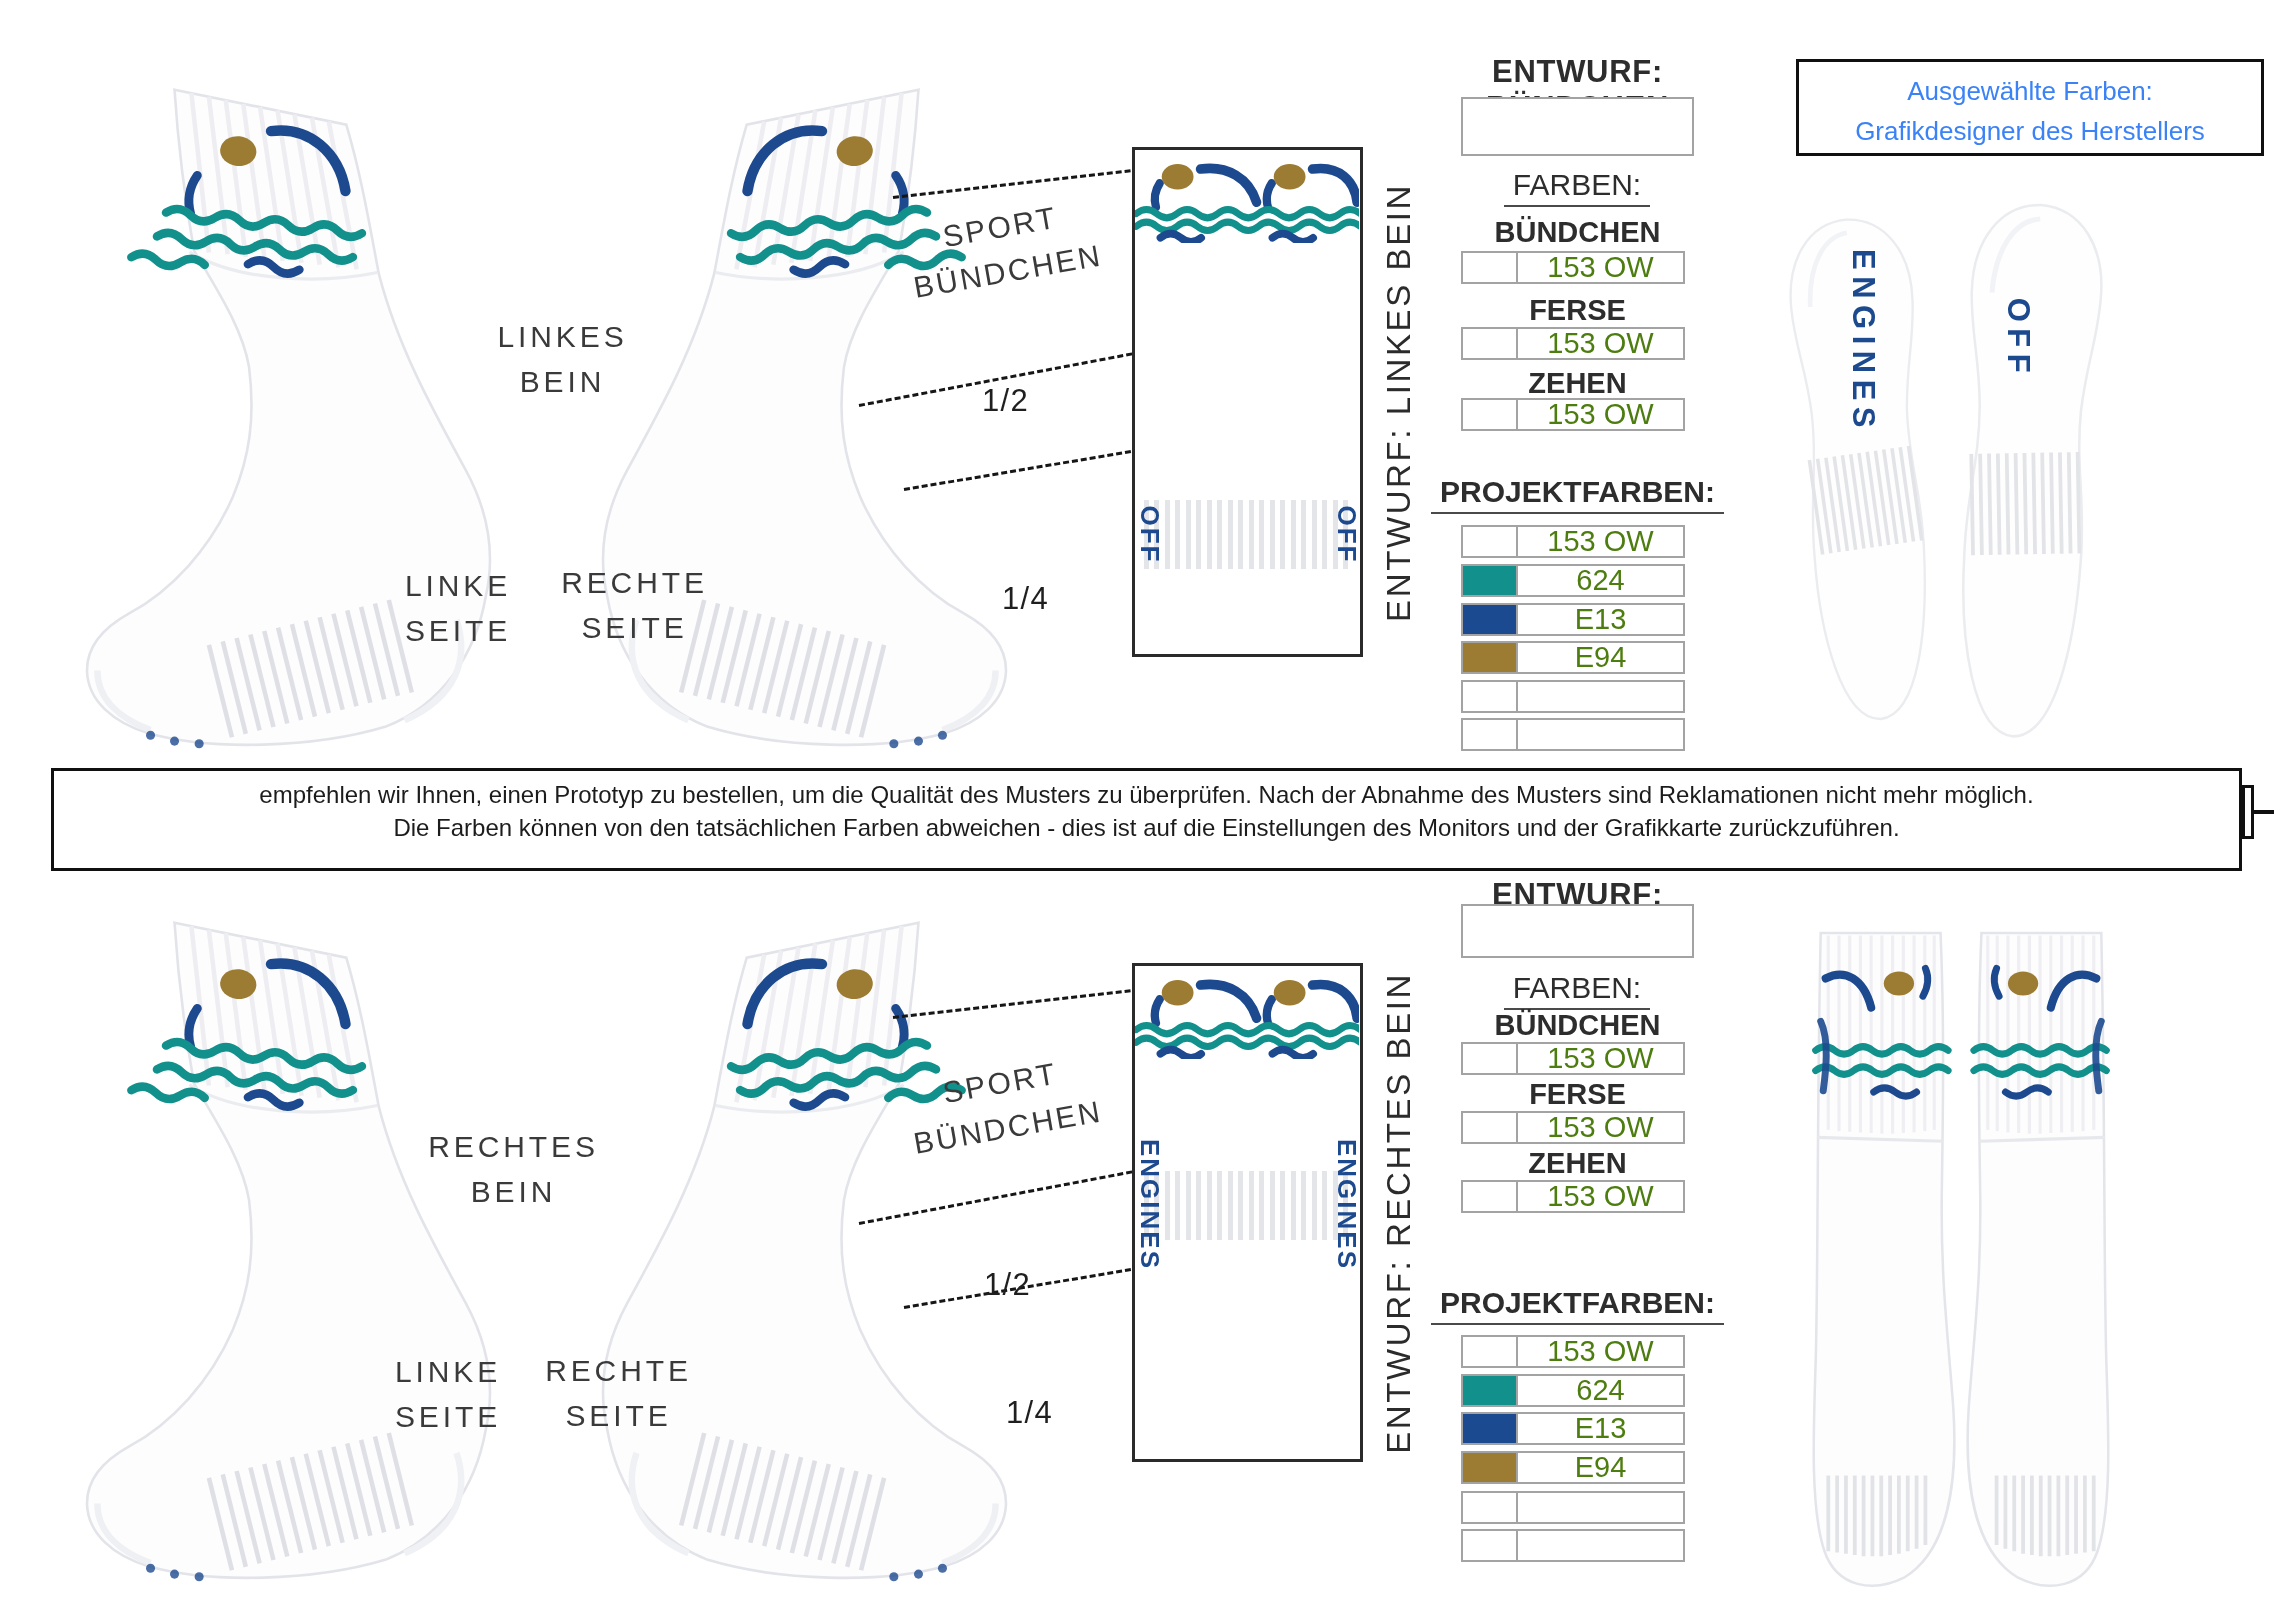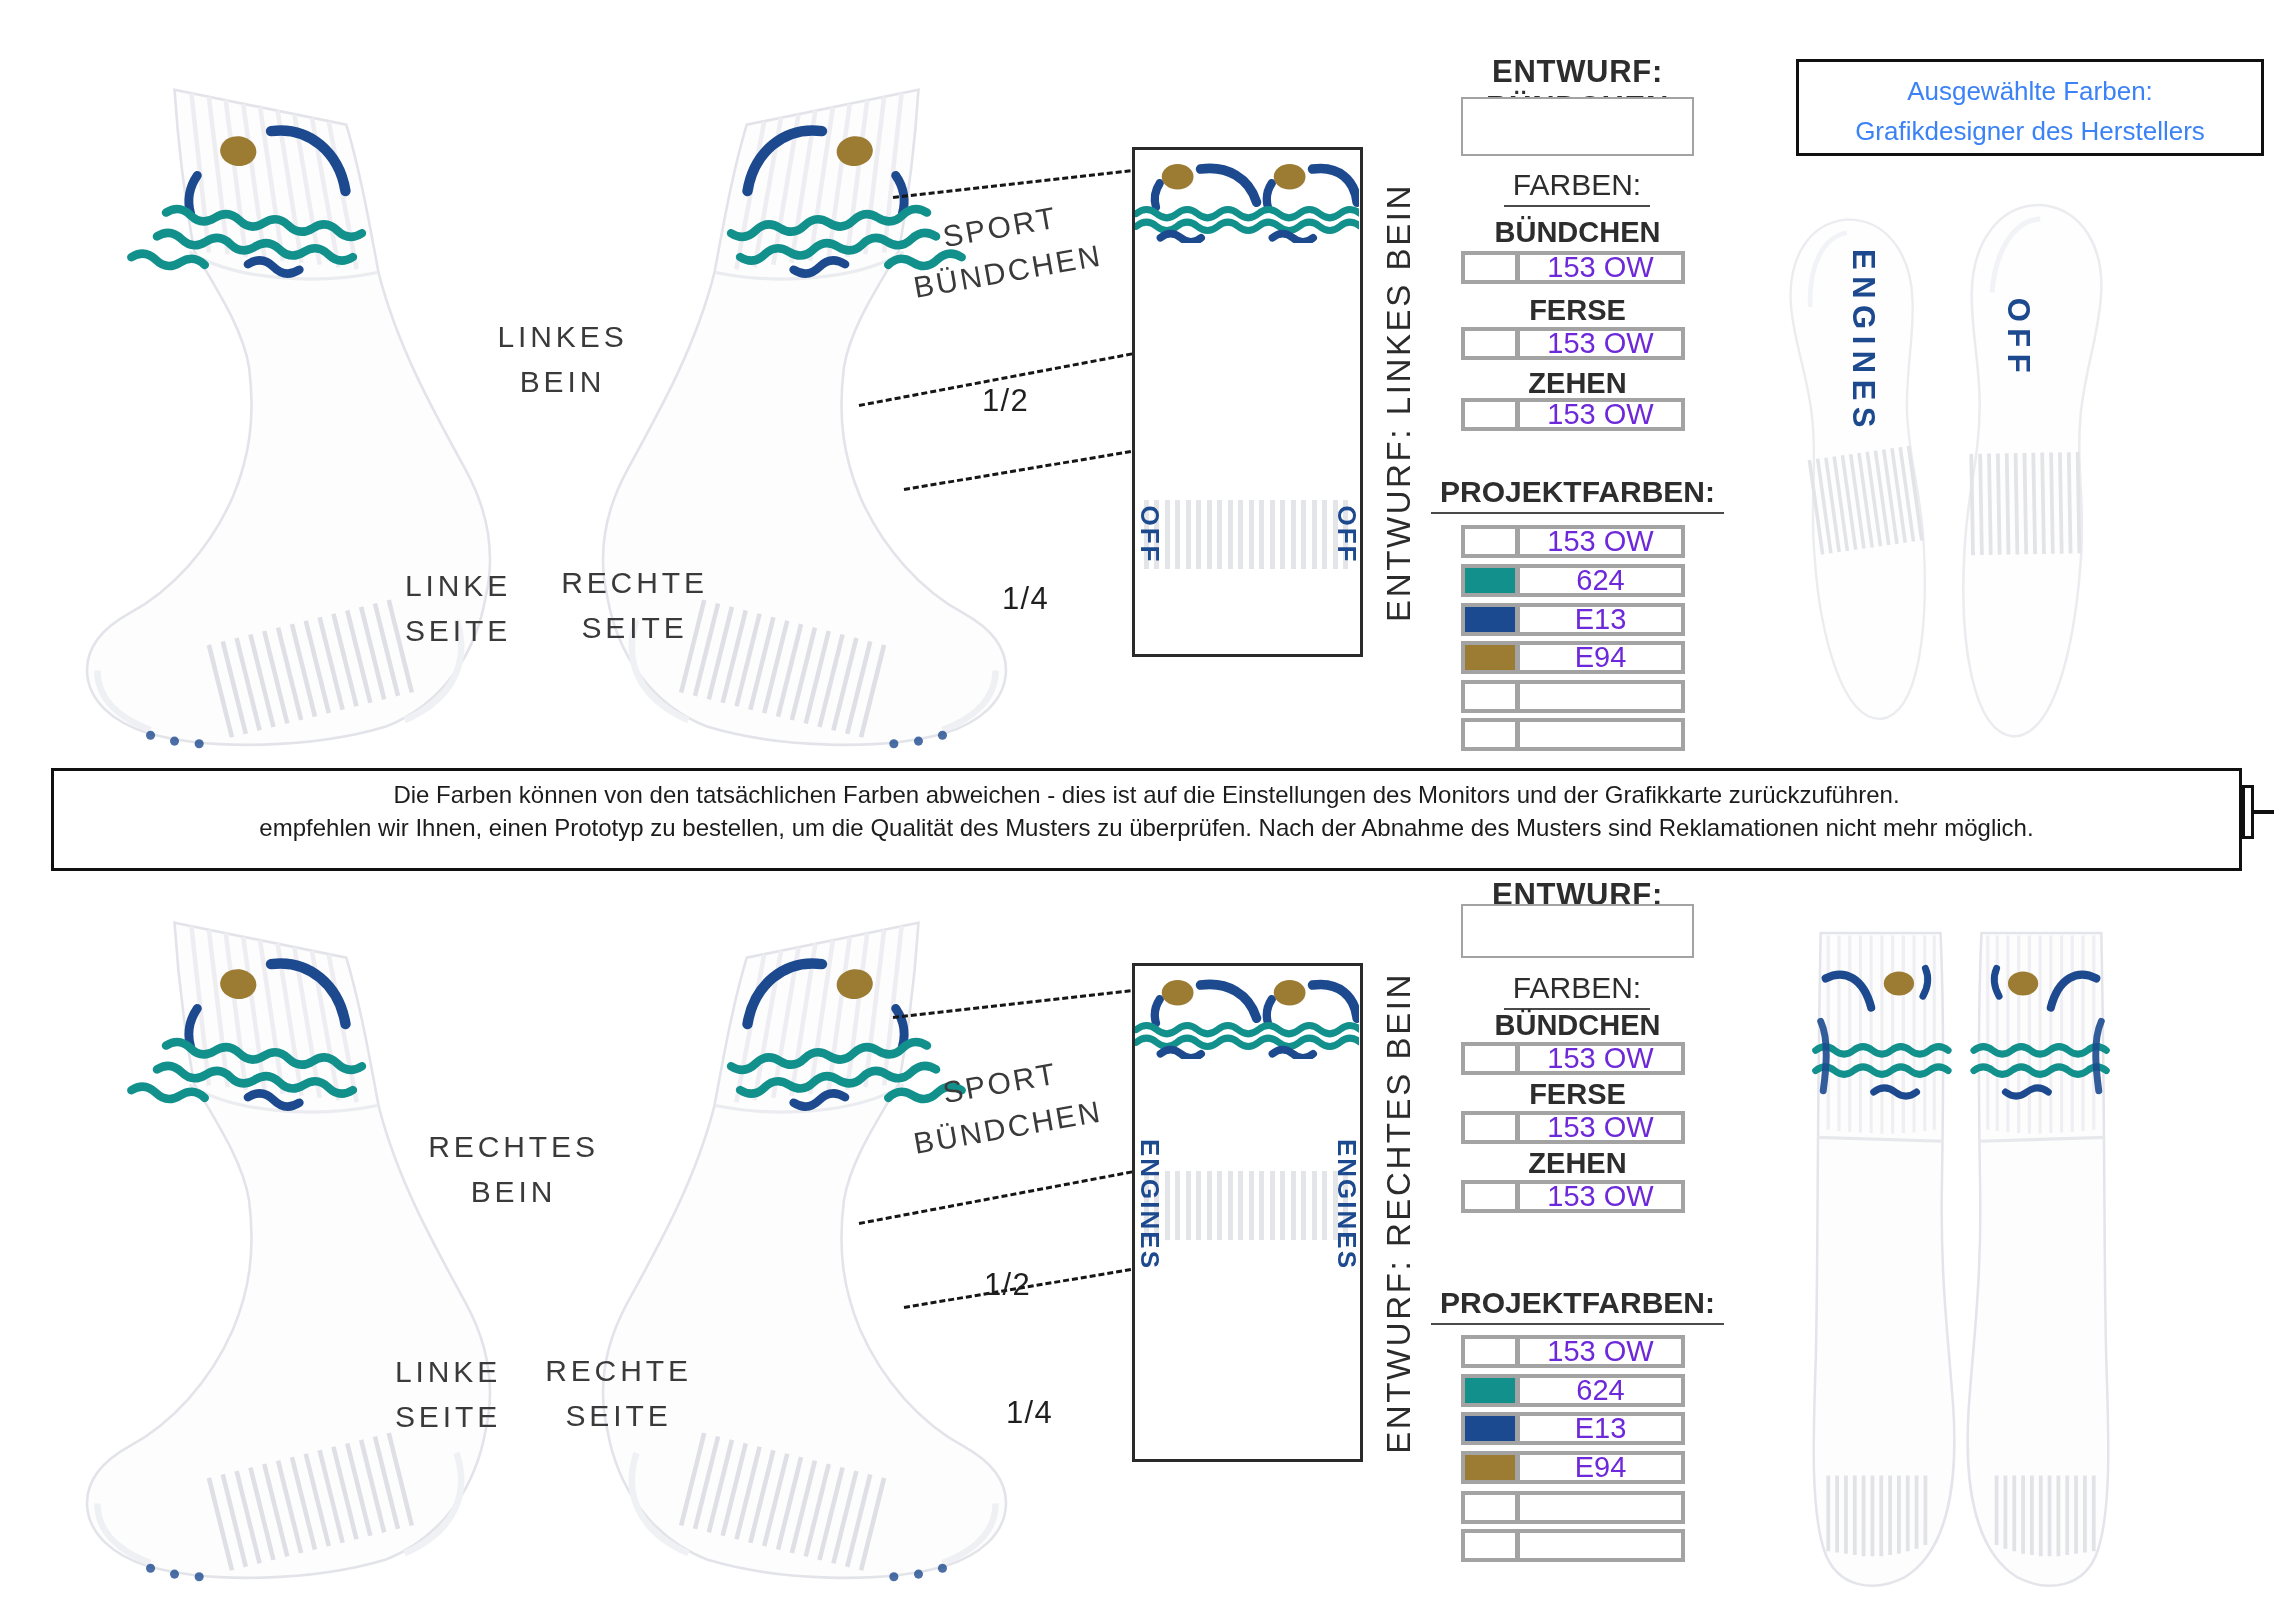--- a/index.html
+++ b/index.html
@@ -13,22 +13,22 @@
   .rot{transform-origin:center center;}
   .panel{position:absolute;background:#ffffff;border:3.3px solid #2a2a2a;box-sizing:border-box;}
   .stripes{position:absolute;left:9.2px;right:9.2px;
            background:repeating-linear-gradient(90deg,#e4e5e9 0 4.6px,#ffffff 4.6px 10.5px);}
   .sidetext{position:absolute;color:#1d4a8f;font-weight:700;font-size:26px;letter-spacing:2px;
             display:flex;align-items:center;justify-content:center;transform:rotate(90deg);}
   .vwrap{position:absolute;display:flex;align-items:center;justify-content:center;}
   .vlabel{writing-mode:vertical-rl;transform:rotate(180deg);font-size:33px;letter-spacing:2.6px;
           color:#2b2b2b;white-space:nowrap;}
   .boxframe{position:absolute;border:3.9px solid #101010;box-sizing:border-box;background:#fff;}
-  .cell{position:absolute;border:4px solid #a3a3a3;box-sizing:border-box;background:#fff;
-        display:flex;align-items:center;justify-content:center;font-size:29px;color:#6d28d9;}
+  .cell{position:absolute;border:2px solid #a3a3a3;box-sizing:border-box;background:#fff;
+        display:flex;align-items:center;justify-content:center;font-size:29px;color:#4d7c0f;}
   .heading{position:absolute;text-align:center;color:#2d2d2d;}
   .underline{border-bottom:2px solid #4a4a4a;padding:0 9.2px 3.9px 9.2px;}
   .soleText{position:absolute;color:#1d4a8f;font-weight:700;font-size:31px;letter-spacing:6.5px;
             display:flex;align-items:center;justify-content:center;transform:rotate(90deg);}
   .noticeLine{text-align:center;font-size:24px;line-height:1.38;color:#1c1c1c;}
   .bold{font-weight:700;}
 </style>
 </head>
 <body>
 
@@ -248,22 +248,22 @@
       <use href="#soleShape"></use>
     </svg>
   <svg class="abs" style="left:1951px;top:194px;transform:rotate(3deg)" width="152" height="556" viewBox="0 0 240 860">
       <use href="#soleShape"></use>
     </svg>
   <div class="soleText" style="left:1759px;top:326px;width:209px;height:31px">ENGINES</div>
   <div class="soleText" style="left:1963px;top:323px;width:111px;height:31px">OFF</div>
 
   <div class="boxframe" style="left:51px;top:768px;width:2191px;height:103px">
     <div style="padding-top:6.5px">
+      <div class="noticeLine">empfehlen wir Ihnen, einen Prototyp zu bestellen, um die Qualität des Musters zu überprüfen. Nach der Abnahme des Musters sind Reklamationen nicht mehr möglich.</div>
       <div class="noticeLine">Die Farben können von den tatsächlichen Farben abweichen - dies ist auf die Einstellungen des Monitors und der Grafikkarte zurückzuführen.</div>
-      <div class="noticeLine">empfehlen wir Ihnen, einen Prototyp zu bestellen, um die Qualität des Musters zu überprüfen. Nach der Abnahme des Musters sind Reklamationen nicht mehr möglich.</div>
     </div>
   </div>
   <div class="abs" style="left:2242px;top:785px;width:11.8px;height:54px;border:3.3px solid #101010;background:#fff;box-sizing:border-box"></div>
   <div class="abs" style="left:2254px;top:810px;width:19.6px;height:3.9px;background:#101010"></div>
 
   <svg class="abs" style="left:36px;top:889px" width="465" height="700" viewBox="0 0 700 1080">
       <use href="#sockSide"></use>
     </svg>
   <svg class="abs" style="left:592px;top:889px" width="465" height="700" viewBox="0 0 700 1080">
     <use href="#sockSide" transform="translate(700,0) scale(-1,1)"></use>

